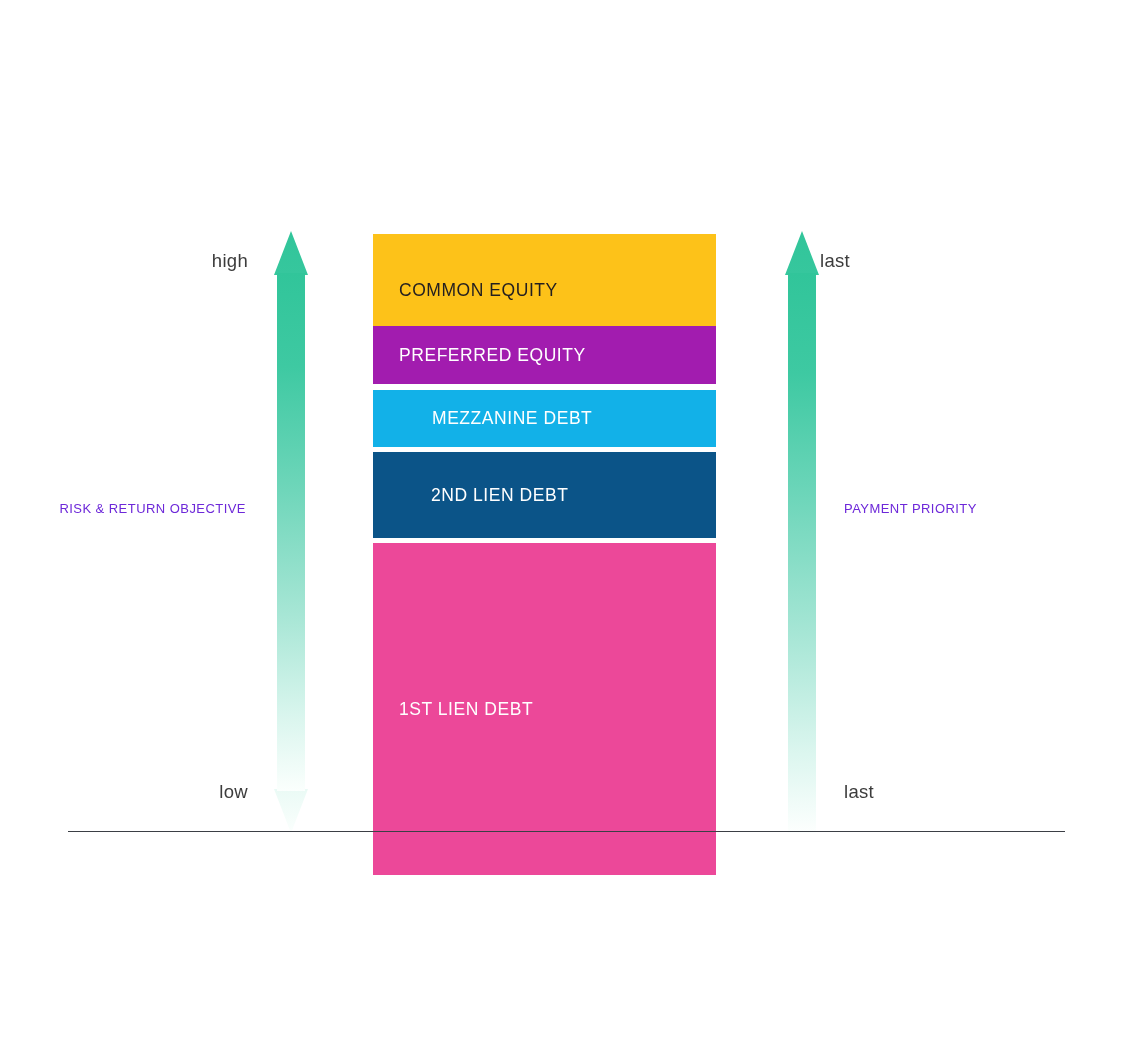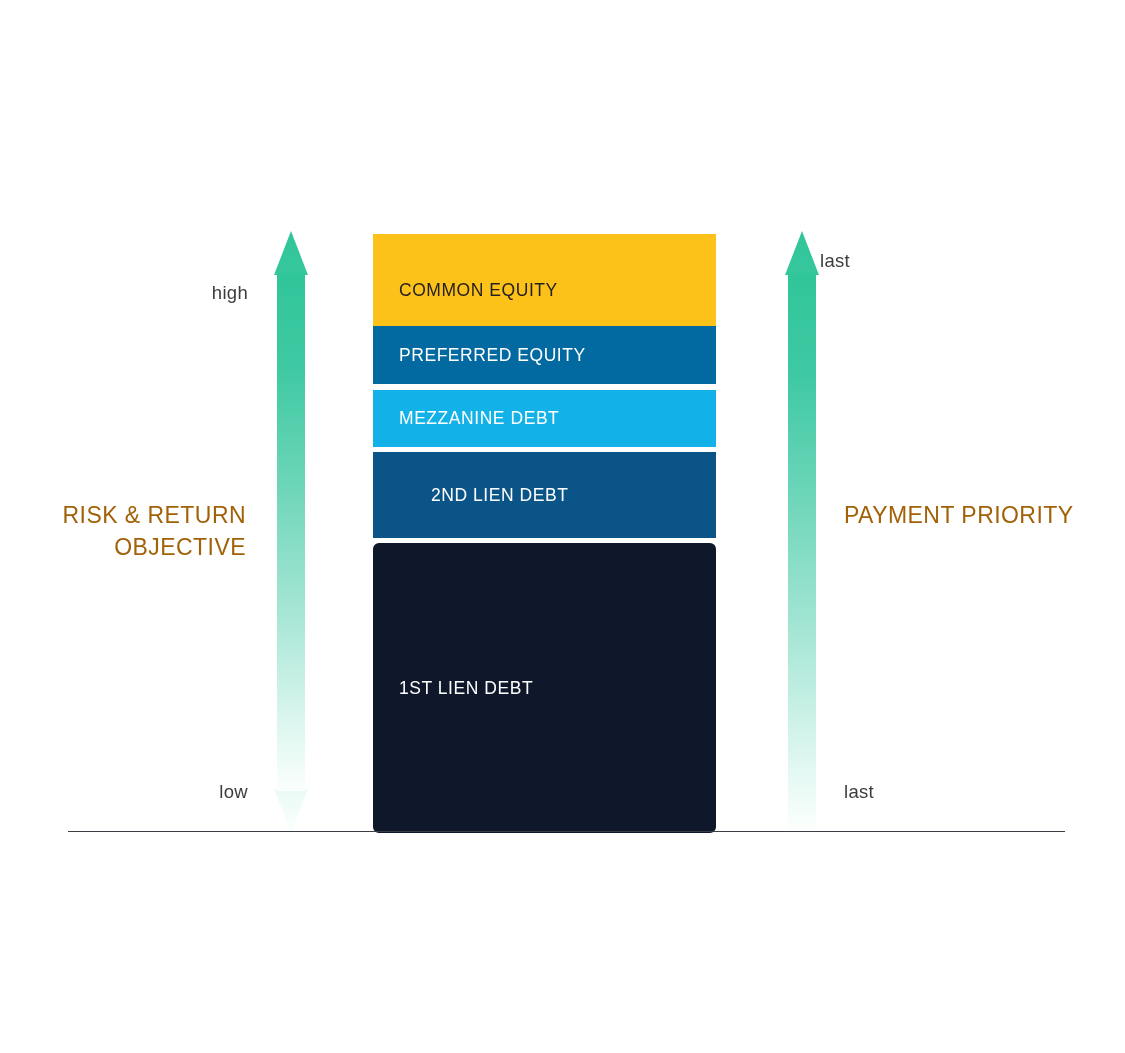--- a/index.html
+++ b/index.html
@@ -78,23 +78,23 @@
     color: #3c3c3c;
     font-size: 18.5px;
     letter-spacing: 0.3px;
     white-space: nowrap;
   }
   .ep-left  { text-align: right; }
   .ep-right { text-align: left; }
 
   .objective-label {
     position: absolute;
-    color: #a16207;
-    font-size: 23px;
-    line-height: 32px;
+    color: #6d28d9;
+    font-size: 13px;
+    line-height: 20px;
     letter-spacing: 0.45px;
   }
 </style>
 </head>
 <body>
 
 <div id="canvas" style="width: 1125px; height: 1053px; background: rgb(255, 255, 255);">
 
   <div class="arrow-wrap" id="left-arrow-wrap" style="left: 268px; top: 231px; width: 46px;">
     <svg class="arrow-svg" id="left-arrow-svg" viewBox="0 0 46 602" preserveAspectRatio="none" width="46" height="602">
@@ -107,42 +107,42 @@
           <stop offset="0.85" stop-color="#d8f5ed"></stop>
           <stop offset="1.00" stop-color="#fbfffd"></stop>
         </linearGradient>
       </defs>
 
       <polygon points="23,0 40,44 32,44 32,558 40,558 23,602 6,558 14,558 14,44 6,44" fill="url(#gradLeft)"></polygon>
       <rect x="9" y="42" width="28" height="518" fill="url(#gradLeft)"></rect>
     </svg>
   </div>
 
-  <div class="endpoint-label ep-left" id="left-top-label" style="right: 877px; top: 250px; margin-top: 32px;">high</div>
+  <div class="endpoint-label ep-left" id="left-top-label" style="right: 877px; top: 250px;">high</div>
 
   <div class="endpoint-label ep-left" id="left-bottom-label" style="right: 877px; top: 781px; text-align: center;">low</div>
 
   <div class="objective-label lbl-left" id="left-title" style="right: 879px; top: 499px;">RISK &amp; RETURN
 OBJECTIVE</div>
 
   <div class="stack" id="stack" style="left: 373px; width: 343px;">
 
   <div class="tranche t-common" style="top: 0px; height: 112px; width: 343px; background: rgb(253, 194, 25);">
         <span class="tranche-label" style="color: rgb(35, 31, 32);">COMMON EQUITY</span>
       </div>
-      <div class="tranche t-pref" style="top: 92px; height: 58px; width: 343px; background: #0369a1;">
+      <div class="tranche t-pref" style="top: 92px; height: 58px; width: 343px; background: #a21caf;">
         <span class="tranche-label" style="color: rgb(255, 255, 255);">PREFERRED EQUITY</span>
       </div>
-      <div class="tranche t-mezz" style="top: 156px; height: 57px; width: 343px; background: rgb(18, 177, 232);">
+      <div class="tranche t-mezz" style="top: 156px; height: 57px; width: 343px; background: rgb(18, 177, 232); padding-left: 33px;">
         <span class="tranche-label" style="color: rgb(255, 255, 255);">MEZZANINE DEBT</span>
       </div>
       <div class="tranche t-second" style="top: 218px; height: 86px; width: 343px; background: rgb(11, 84, 136);">
         <span class="tranche-label" style="color: rgb(255, 255, 255);">2ND LIEN DEBT</span>
       </div>
-      <div class="tranche t-first" style="top: 309px; height: 290px; width: 343px; background: #0f172a; border-radius: 6px;">
+      <div class="tranche t-first" style="top: 309px; height: 332px; width: 343px; background: #ec4899;">
         <span class="tranche-label" style="color: rgb(255, 255, 255);">1ST LIEN DEBT</span>
       </div>
     </div>
 
   <div class="arrow-wrap" id="right-arrow-wrap" style="left: 779px; top: 231px; width: 46px;">
     <svg class="arrow-svg" id="right-arrow-svg" viewBox="0 0 46 602" preserveAspectRatio="none" width="46" height="602">
       <defs>
         <linearGradient id="gradRight" x1="0" y1="0" x2="0" y2="1">
           <stop offset="0.00" stop-color="#31c59a"></stop>
           <stop offset="0.18" stop-color="#3ec9a2"></stop>

